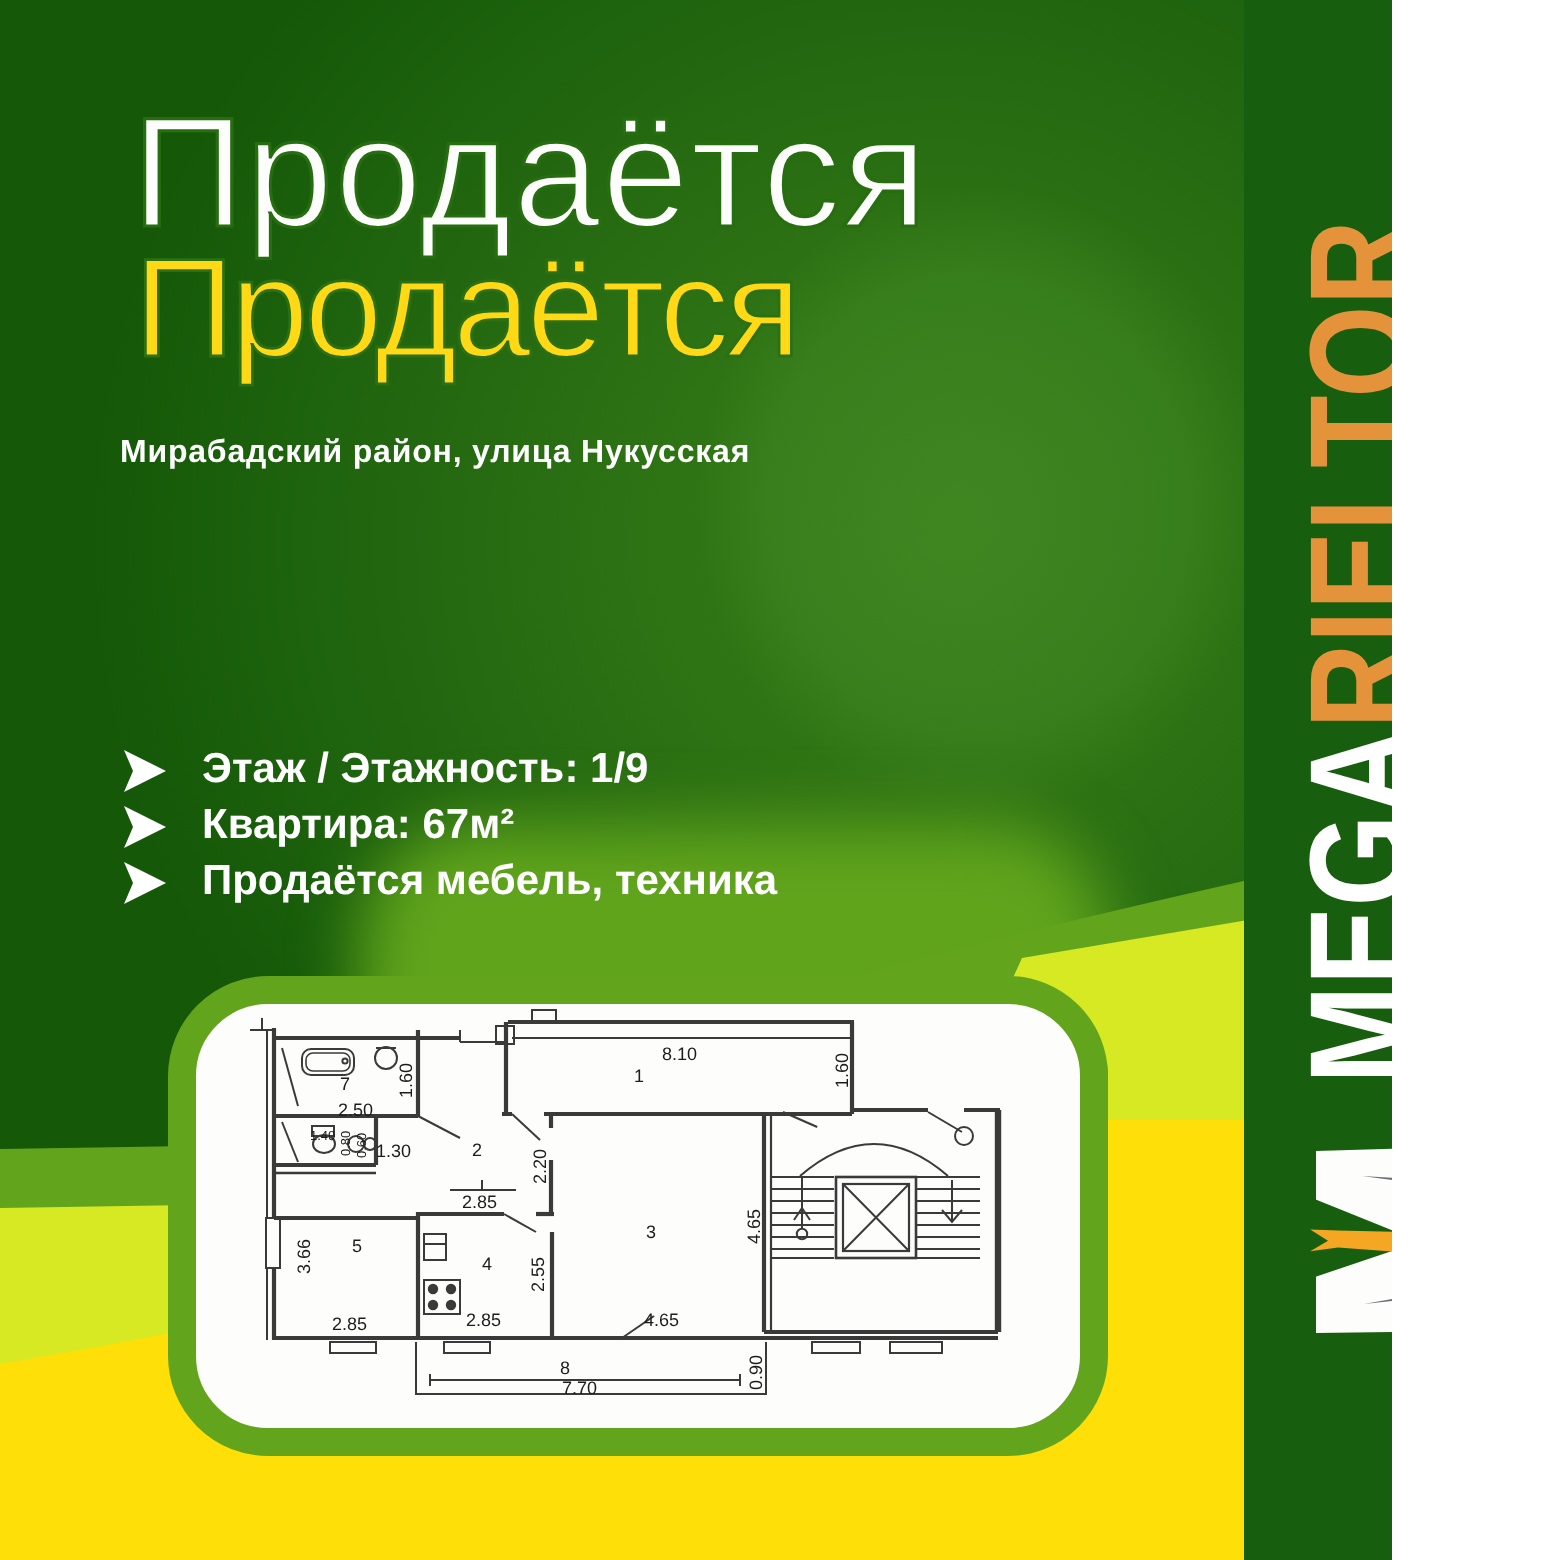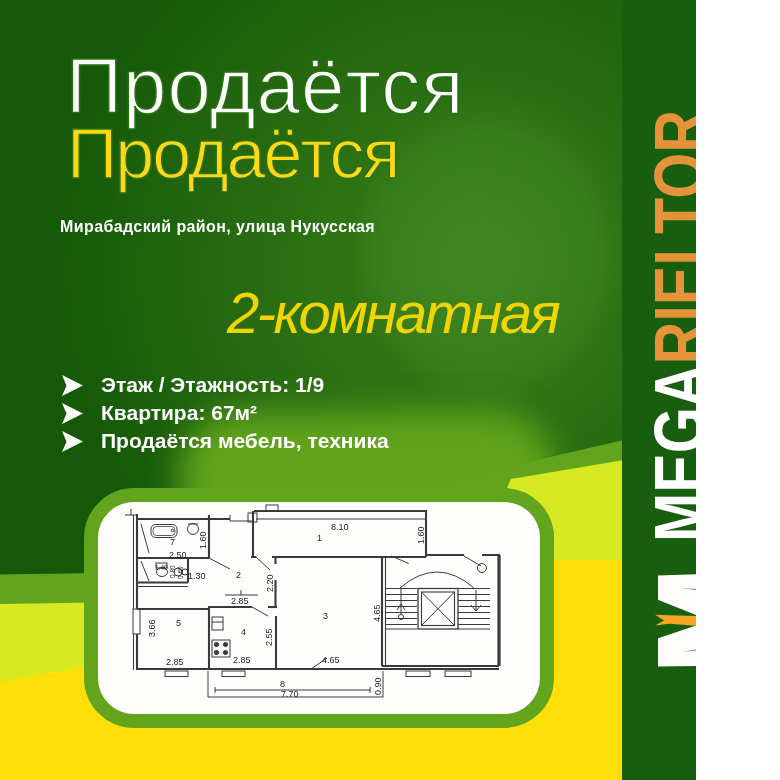--- a/index.html
+++ b/index.html
@@ -35,21 +35,20 @@
     <path d="M0,604 L95,602.5 L95,780 L0,780 Z" fill="#d7e922"></path>
     <path d="M0,682 Q250,640 500,559 L624,556 L624,780 L0,780 Z" fill="#ffdf07"></path>
     <path d="M506,490 A50,50 0 0 1 554,538 L554,560 L624,560 L624,460 L511,479 Z" fill="#d7e922"></path>
   </svg>
 
   <div class="leaf"></div>
 
   <div class="t1">Продаётся</div>
   <div class="t2">Продаётся</div>
   <div class="t3">Мирабадский район, улица Нукусская</div>
-  <div class="t4">2-комнатная</div>
 
   <div class="bullets">
     <div class="brow">
         <svg width="25" height="23">
           <path d="M0,0 L21,10.5 L0,21 L4.5,10.5 Z" fill="#fff"></path>
         </svg>
         <span>Этаж / Этажность: 1/9</span>
       </div>
     <div class="brow">
         <svg width="25" height="23">

